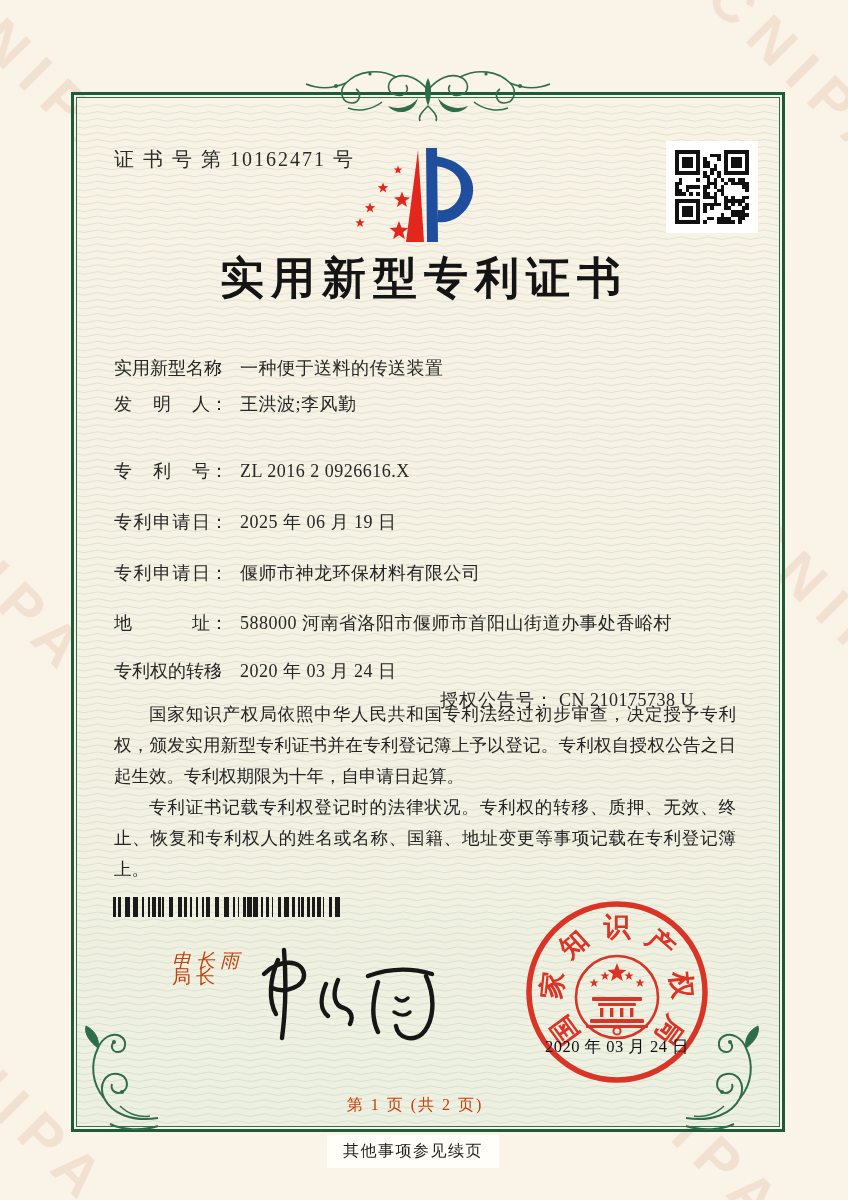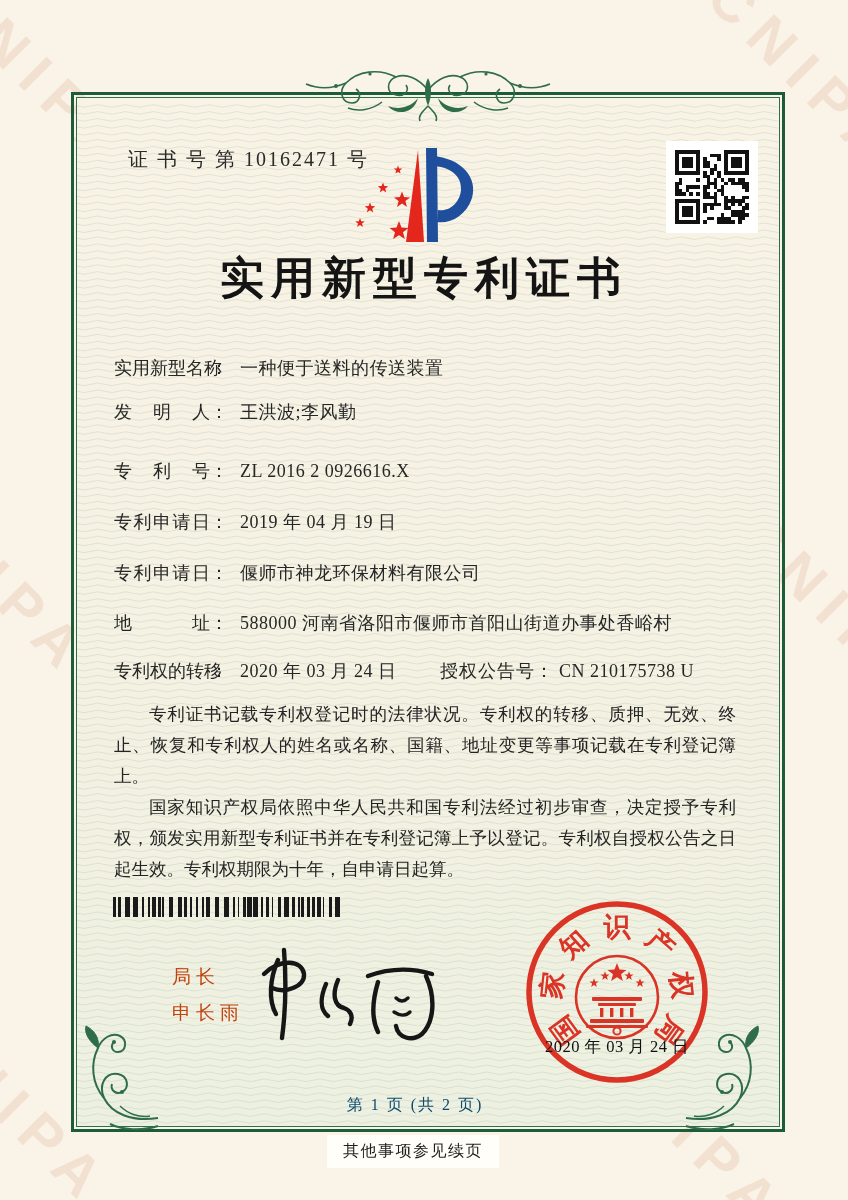--- a/index.html
+++ b/index.html
@@ -27,21 +27,21 @@
     position:absolute;inset:2px;border:1px solid #2f6e49;
     background:linear-gradient(#f9f3e6 0%, #f5f1e3 55%, #edf0e0 100%);
   }
   .waves{position:absolute;left:0;top:0;width:100%;height:100%;}
   .ornament-top{position:absolute;left:288px;top:58px;width:280px;height:66px;}
   .flourish{position:absolute;width:100px;height:112px;}
   .flourish.bl{left:62px;top:1022px;}
   .flourish.br{left:682px;top:1022px;transform:scaleX(-1);}
   
   .certno{
-    position:absolute;left:128px;top:146px;
+    position:absolute;left:114px;top:146px;
     font-size:20px;letter-spacing:2px;color:#2a2a2a;
   }
   .qrbox{
     position:absolute;left:666px;top:141px;width:92px;height:92px;
     background:#ffffff;display:flex;align-items:center;justify-content:center;
   }
   .logo{position:absolute;left:340px;top:140px;width:160px;height:110px;}
   .title{
     position:absolute;left:0;top:249px;width:848px;text-align:center;
     font-size:44px;font-weight:bold;letter-spacing:7px;color:#141414;
@@ -67,30 +67,30 @@
     position:absolute;left:113px;top:897px;width:228px;height:20px;
     display:flex;align-items:stretch;
   }
   .barcode div{height:100%;}
   .sig-label{
     position:absolute;left:124px;
     font-family:"Liberation Sans", sans-serif;
     font-size:19px;letter-spacing:5px;color:#c2410c;margin-left:48px;
   }
   .sig-label.t1{top:964px;}
-  .sig-label.t2{top:1000px;}
+  .sig-label.t2{top:948px;font-style:italic;}
   .signature{position:absolute;left:250px;top:946px;width:202px;height:98px;}
   .seal{position:absolute;left:522px;top:897px;width:190px;height:190px;opacity:0.94;}
   .sealdate{
     position:absolute;left:520px;top:1036px;width:194px;text-align:center;
     font-size:16.5px;color:#101010;letter-spacing:0.5px;z-index:6;white-space:nowrap;
   }
   .pagenum{
     position:absolute;left:0;top:1095px;width:830px;text-align:center;
-    font-size:16px;letter-spacing:2px;color:#0c4a6e;z-index:4;
+    font-size:16px;letter-spacing:2px;color:#c2410c;z-index:4;
   }
   .note{
     position:absolute;left:327px;top:1135px;width:172px;height:33px;
     background:#fffef8;display:flex;align-items:center;justify-content:center;
     font-size:16px;letter-spacing:1.5px;color:#1f1f1f;
   }
 </style>
 </head>
 <body>
 
@@ -445,45 +445,45 @@
   <polygon points="78,10 84,102 66,102" fill="#e3271c"></polygon>
   <polygon points="86,8 97,8 98,102 87,102" fill="#1f4f9c"></polygon>
   <path d="M92,16 C122,18 138,38 132,58 C126,76 110,84 97,82 L98,70 C110,72 120,62 121,50 C122,36 110,26 91,26 Z" fill="#1f4f9c"></path>
 </svg>
 
 <div class="title">实用新型专利证书</div>
 
 <div class="frow" style="top:356px">
   <span class="flabel">实用新型名称</span><span class="fcolon">：</span><span class="fvalue">一种便于送料的传送装置</span>
 </div>
-<div class="frow" style="top:400px">
+<div class="frow" style="top:392px">
   <span class="flabel">发明人</span><span class="fcolon">：</span><span class="fvalue">王洪波;李风勤</span>
 </div>
 <div class="frow" style="top:459px">
   <span class="flabel">专利号</span><span class="fcolon">：</span><span class="fvalue">ZL 2016 2 0926616.X</span>
 </div>
 <div class="frow" style="top:510px">
-  <span class="flabel">专利申请日</span><span class="fcolon">：</span><span class="fvalue">2019 年 04 月 19 日</span>
+  <span class="flabel">专利申请日</span><span class="fcolon">：</span><span class="fvalue">2025 年 06 月 19 日</span>
 </div>
 <div class="frow" style="top:561px">
   <span class="flabel">专利申请日</span><span class="fcolon">：</span><span class="fvalue">偃师市神龙环保材料有限公司</span>
 </div>
 <div class="frow" style="top:611px">
   <span class="flabel">地址</span><span class="fcolon">：</span><span class="fvalue">588000 河南省洛阳市偃师市首阳山街道办事处香峪村</span>
 </div>
 <div class="frow" style="top:659px">
   <span class="flabel">专利权的转移</span><span class="fcolon">：</span><span class="fvalue">2020 年 03 月 24 日</span>
 </div>
-<div class="frow second" style="top:659px">
+<div class="frow second" style="top:688px">
   <span class="flabel2">授权公告号</span><span class="fcolon">：</span><span class="fvalue" style="margin-left:6px">CN 210175738 U</span>
 </div>
 
 <div class="body-text">
+  <p>国家知识产权局依照中华人民共和国专利法经过初步审查，决定授予专利权，颁发实用新型专利证书并在专利登记簿上予以登记。专利权自授权公告之日起生效。专利权期限为十年，自申请日起算。</p>
   <p>专利证书记载专利权登记时的法律状况。专利权的转移、质押、无效、终止、恢复和专利权人的姓名或名称、国籍、地址变更等事项记载在专利登记簿上。</p>
-  <p>国家知识产权局依照中华人民共和国专利法经过初步审查，决定授予专利权，颁发实用新型专利证书并在专利登记簿上予以登记。专利权自授权公告之日起生效。专利权期限为十年，自申请日起算。</p>
 </div>
 
 <div class="barcode" id="barcode">
     <div style="width: 3.1px; background: rgb(26, 26, 26);"></div>
     <div style="width: 1.55px; background: transparent;"></div>
     <div style="width: 3.1px; background: rgb(26, 26, 26);"></div>
     <div style="width: 4.65px; background: transparent;"></div>
     <div style="width: 4.65px; background: rgb(26, 26, 26);"></div>
     <div style="width: 3.1px; background: transparent;"></div>
     <div style="width: 4.65px; background: rgb(26, 26, 26);"></div>

